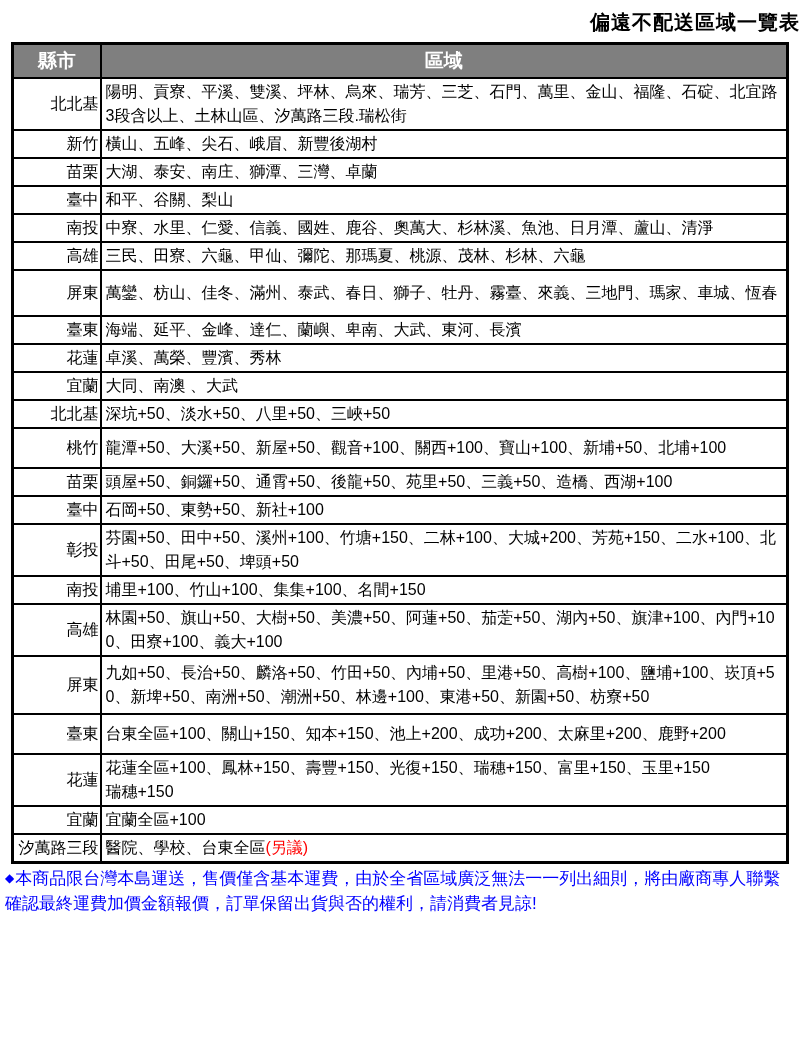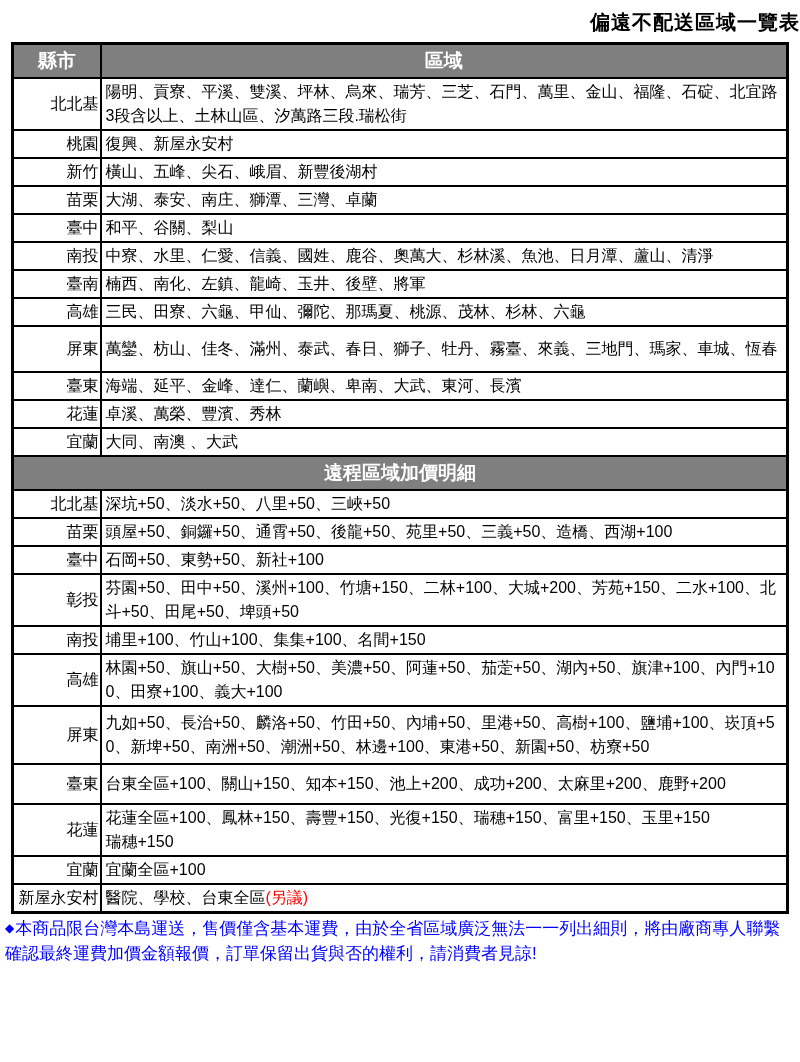--- a/index.html
+++ b/index.html
@@ -86,42 +86,34 @@
       <tr>
     <th class="col-header">縣市</th>
     <th class="col-header">區域</th>
   </tr>
 
   <tr>
     <td class="county">北北基</td>
     <td class="regions">陽明、貢寮、平溪、雙溪、坪林、烏來、瑞芳、三芝、石門、萬里、金山、福隆、石碇、北宜路3段含以上、土林山區、汐萬路三段.瑞松街</td>
   </tr>
   <tr>
-    <td class="county">桃園</td>
-    <td class="regions">復興、新屋永安村</td>
-  </tr>
-  <tr>
     <td class="county">新竹</td>
     <td class="regions">橫山、五峰、尖石、峨眉、新豐後湖村</td>
   </tr>
   <tr>
     <td class="county">苗栗</td>
     <td class="regions">大湖、泰安、南庄、獅潭、三灣、卓蘭</td>
   </tr>
   <tr>
     <td class="county">臺中</td>
     <td class="regions">和平、谷關、梨山</td>
   </tr>
   <tr>
     <td class="county">南投</td>
     <td class="regions">中寮、水里、仁愛、信義、國姓、鹿谷、奧萬大、杉林溪、魚池、日月潭、蘆山、清淨</td>
-  </tr>
-  <tr>
-    <td class="county">臺南</td>
-    <td class="regions">楠西、南化、左鎮、龍崎、玉井、後壁、將軍</td>
   </tr>
   <tr>
     <td class="county">高雄</td>
     <td class="regions">三民、田寮、六龜、甲仙、彌陀、那瑪夏、桃源、茂林、杉林、六龜</td>
   </tr>
   <tr class="tall44">
     <td class="county">屏東</td>
     <td class="regions">萬鑾、枋山、佳冬、滿州、泰武、春日、獅子、牡丹、霧臺、來義、三地門、瑪家、車城、恆春</td>
   </tr>
   <tr>
@@ -130,27 +122,28 @@
   </tr>
   <tr>
     <td class="county">花蓮</td>
     <td class="regions">卓溪、萬榮、豐濱、秀林</td>
   </tr>
   <tr>
     <td class="county">宜蘭</td>
     <td class="regions">大同、南澳 、大武</td>
   </tr>
 
-  <tr>
-    <th class="section-header" colspan="2">遠程區域加價明細</th>
-  </tr>
 
   <tr>
     <td class="county">北北基</td>
     <td class="regions">深坑+50、淡水+50、八里+50、三峽+50</td>
+  </tr>
+  <tr class="tall36">
+    <td class="county">桃竹</td>
+    <td class="regions">龍潭+50、大溪+50、新屋+50、觀音+100、關西+100、寶山+100、新埔+50、北埔+100</td>
   </tr>
   <tr>
     <td class="county">苗栗</td>
     <td class="regions">頭屋+50、銅鑼+50、通霄+50、後龍+50、苑里+50、三義+50、造橋、西湖+100</td>
   </tr>
   <tr>
     <td class="county">臺中</td>
     <td class="regions">石岡+50、東勢+50、新社+100</td>
   </tr>
   <tr>
@@ -176,21 +169,21 @@
   <tr>
     <td class="county">花蓮</td>
     <td class="regions">花蓮全區+100、鳳林+150、壽豐+150、光復+150、瑞穗+150、富里+150、玉里+150
 瑞穗+150</td>
   </tr>
   <tr>
     <td class="county">宜蘭</td>
     <td class="regions">宜蘭全區+100</td>
   </tr>
   <tr>
-    <td class="county">新屋永安村</td>
+    <td class="county">汐萬路三段</td>
     <td class="regions"><span>醫院、學校、台東全區</span><span class="red-note">(另議)</span></td>
   </tr>
 </tbody>
   </table>
 
 <div class="footer-note">
   <span class="bullet">◆</span><span>本商品限台灣本島運送，售價僅含基本運費，由於全省區域廣泛無法一一列出細則，將由廠商專人聯繫確認最終運費加價金額報價，訂單保留出貨與否的權利，請消費者見諒!</span>
 </div>
 
 </body></html>

